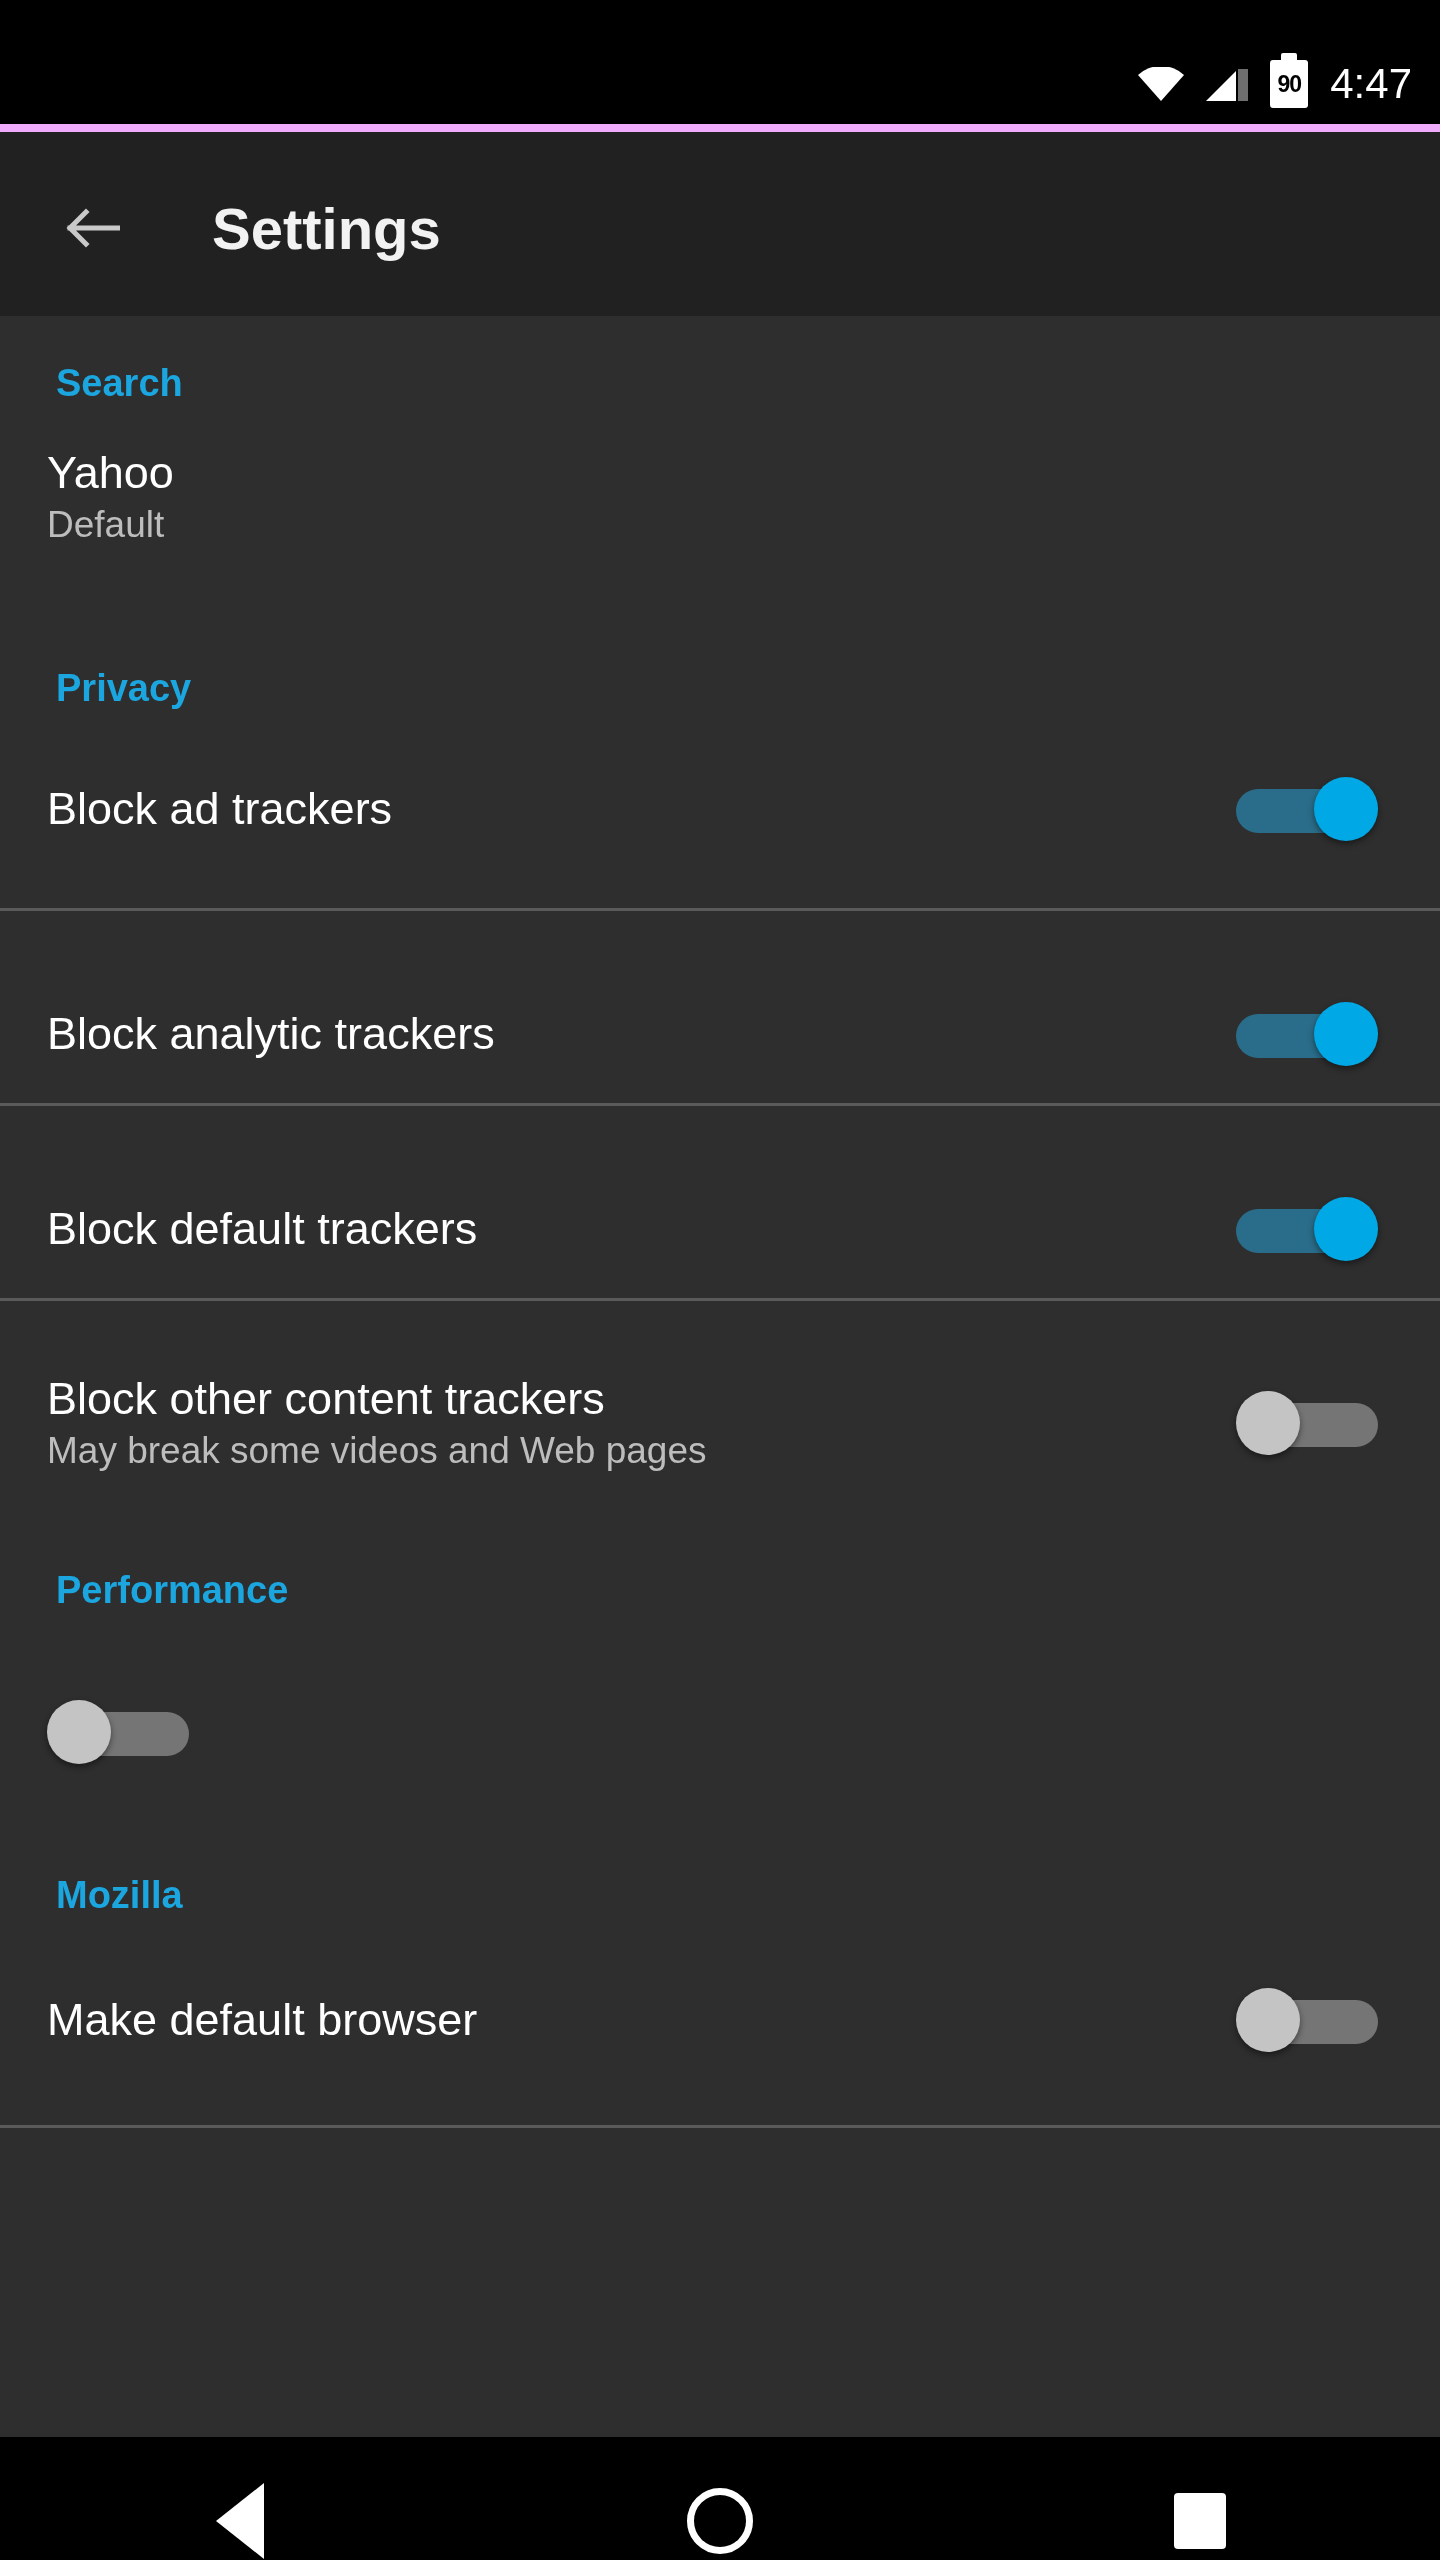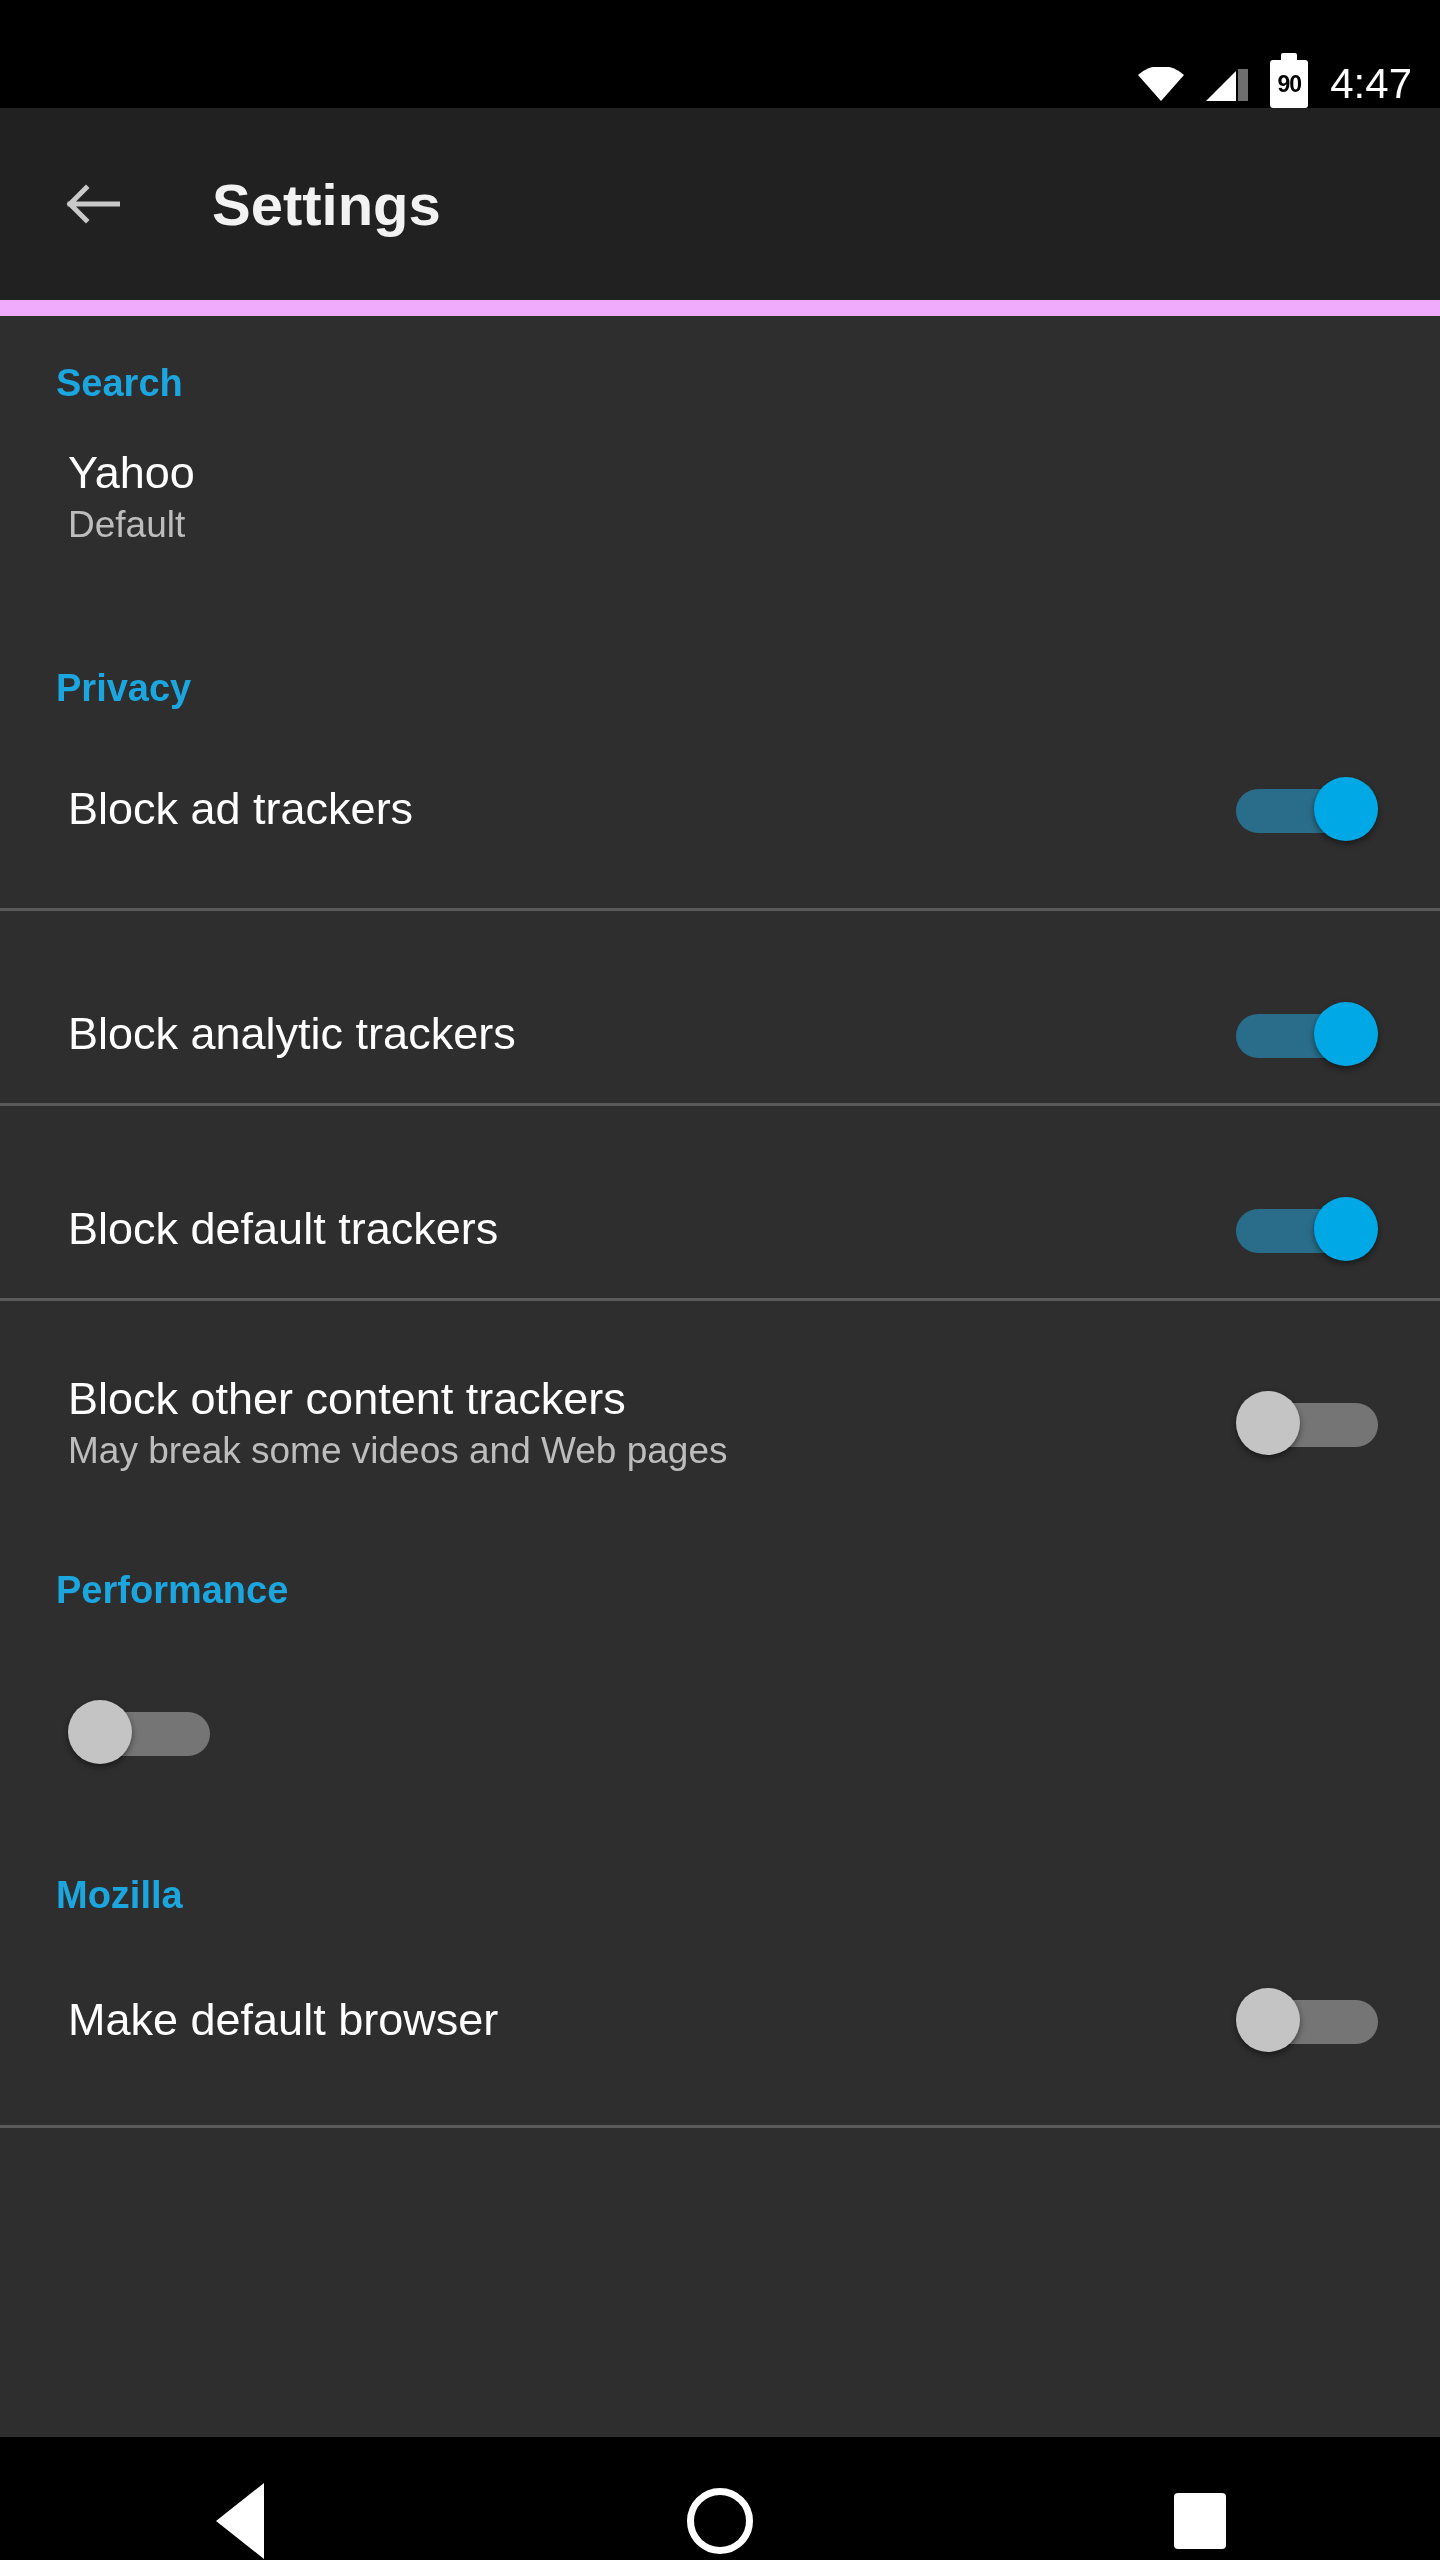--- a/index.html
+++ b/index.html
@@ -34,21 +34,21 @@
     font-size:23px; font-weight:bold; color:#000; letter-spacing:-1px;
     line-height:1;
   }
   .sb-time {
     color:#ffffff; font-size:42px; font-weight:400;
     letter-spacing:0px; line-height:1;
   }
 
   
   .header {
-    position:absolute; left:0; top:64px; width:1440px; height:192px;
+    position:absolute; left:0; top:88px; width:1440px; height:192px;
     background:#212121; display:flex; align-items:center;
   }
   .back-arrow {
     width:56px; height:56px; margin-left:64px; margin-right:92px;
     display:flex; align-items:center; justify-content:center; cursor:pointer;
   }
   .header-title {
     color:#f2f2f2; font-size:58px; font-weight:700; letter-spacing:0px;
   }
 
@@ -57,21 +57,21 @@
     position:absolute; left:0; top:272px; width:1440px; height:2121px;
     background:#2e2e2e; overflow:hidden;
   }
   .section-header {
     color:#1ba6e0; font-size:38px; font-weight:700;
     padding-left:56px;
   }
   .row {
     position:relative; width:1440px;
     display:flex; align-items:center; justify-content:space-between;
-    padding-left:68px; padding-right:62px;
+    padding-left:47px; padding-right:62px;
   }
   .row-texts { display:flex; flex-direction:column; gap:10px; }
   .row-title { color:#ffffff; font-size:45px; font-weight:400; line-height:1.05; }
   .row-sub { color:#bdbdbd; font-size:37px; font-weight:400; line-height:1.05; }
   .divider {
     width:1440px; height:3px; background:#5a5a5a;
   }
 
   
   .toggle { position:relative; width:142px; height:64px; flex:0 0 auto; cursor:pointer; }

